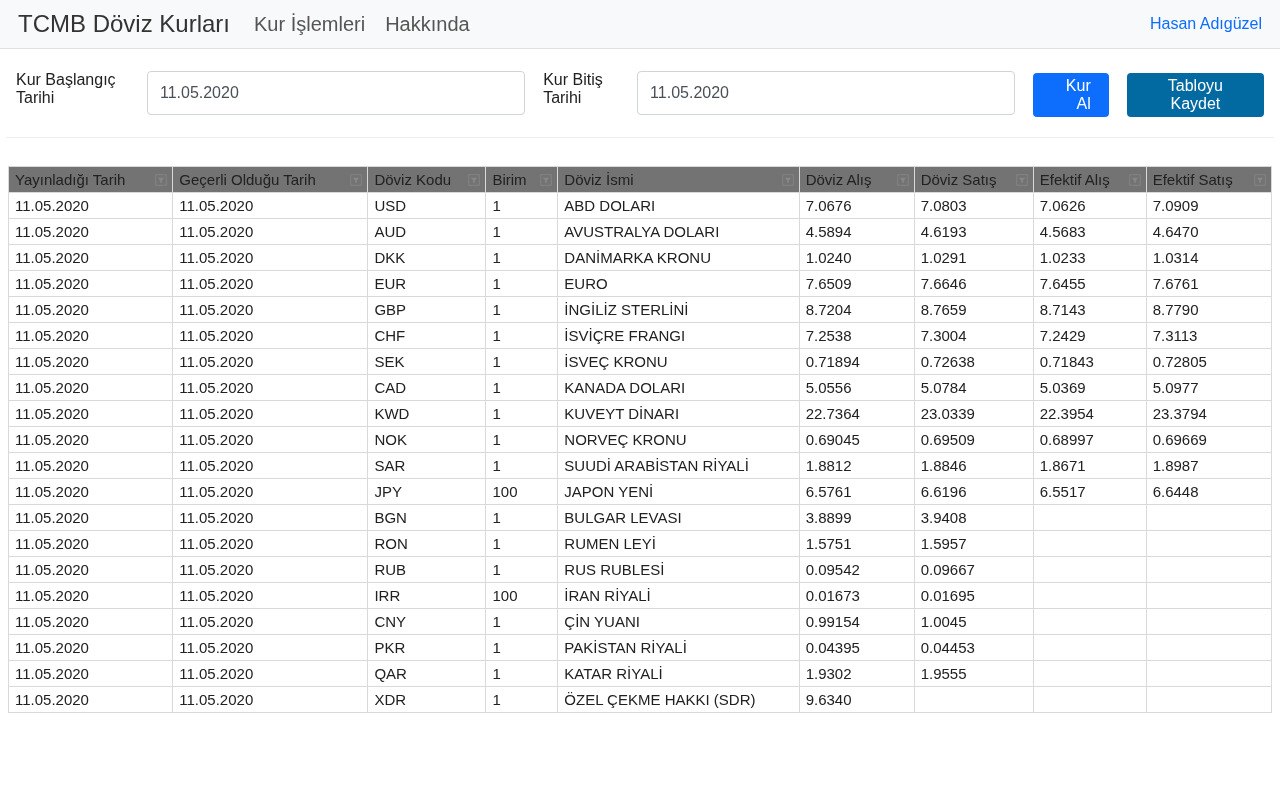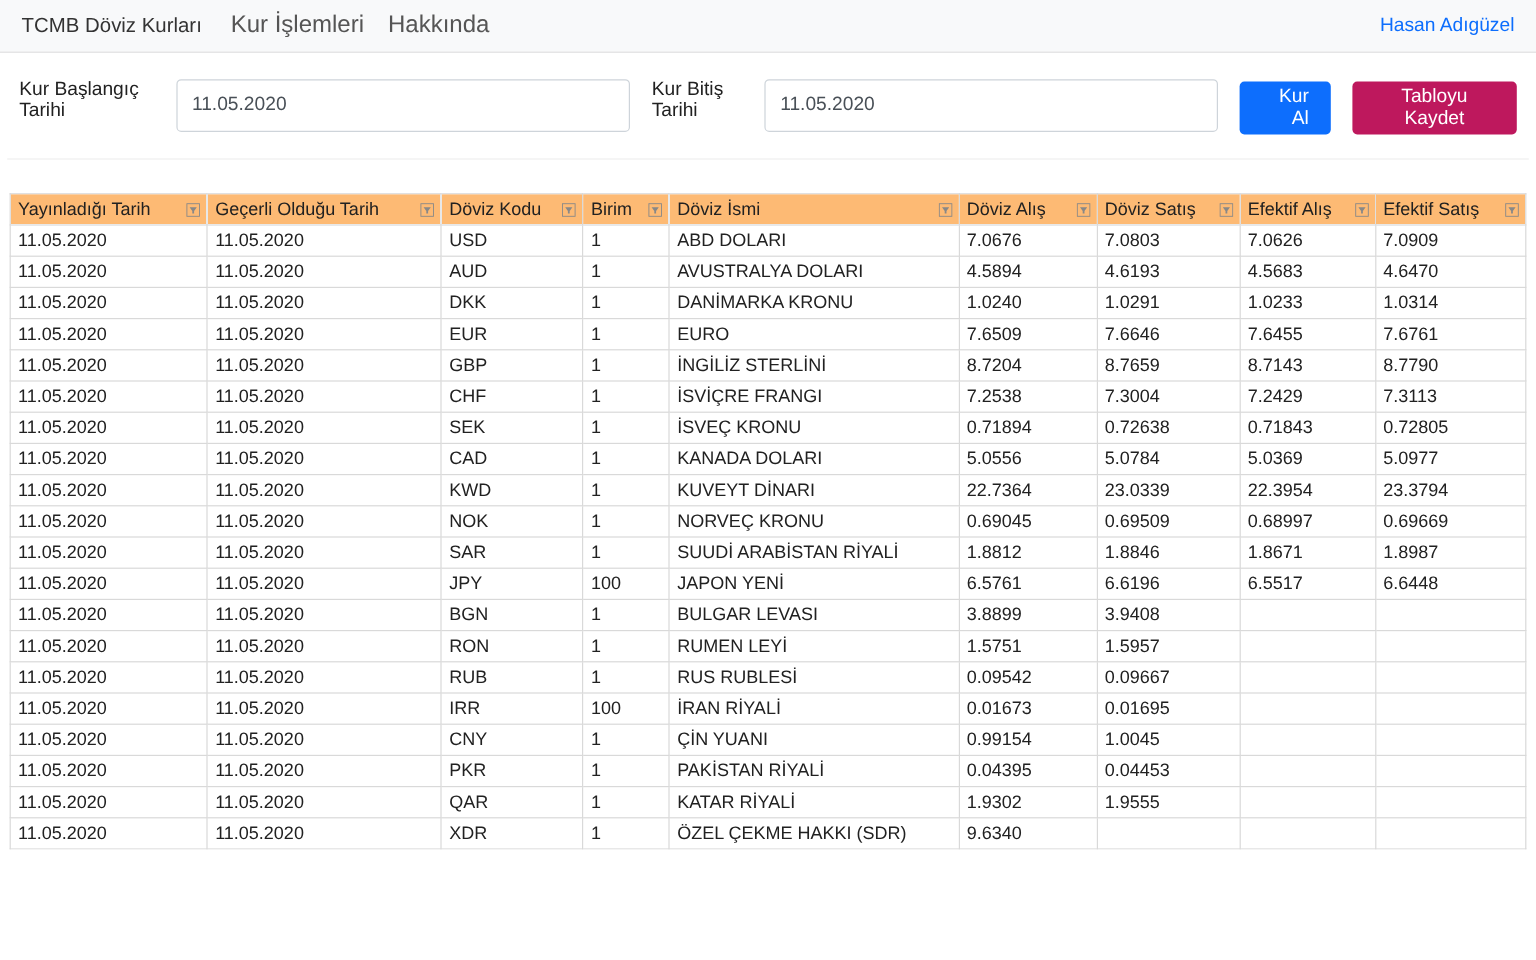--- a/index.html
+++ b/index.html
@@ -6,21 +6,21 @@
     body { font-family: "Segoe UI", Arial, sans-serif; font-size: 14px; color: #212121; background: #fff; }
     
     .navbar {
       display: flex;
       align-items: center;
       padding: 10px 18px;
       border-bottom: 1px solid #e0e0e0;
       background: #f8f9fa;
     }
     .navbar-brand {
-      font-size: 17px;
+      font-size: 24px;
       color: #333;
       margin-right: 24px;
     }
     .navbar-link {
       color: #555;
       text-decoration: none;
       margin-right: 20px;
       font-size: 20px;
       cursor: pointer;
     }
@@ -53,37 +53,37 @@
     .btn {
       height: 44px;
       padding: 0 18px;
       font-size: 16px;
       border: none;
       border-radius: 4px;
       cursor: pointer;
       color: #fff;
     }
     .btn-primary { background: #0d6efd; text-align: right; }
-    .btn-secondary { background: #be185d; }
+    .btn-secondary { background: #0369a1; }
     
     .grid {
       margin: 0 8px;
       border-collapse: collapse;
       width: calc(100% - 16px);
       font-size: 15px;
     }
     .grid th, .grid td {
       border: 1px solid #d9d9d9;
       padding: 3px 6px;
       text-align: left;
       white-space: nowrap;
       height: 26px;
     }
     .grid th {
-      background: #fdba74;
+      background: #737373;
       font-weight: normal;
       position: relative;
       padding-right: 22px;
     }
     .filter-icon {
       position: absolute;
       right: 4px;
       top: 50%;
       transform: translateY(-50%);
       width: 14px;

